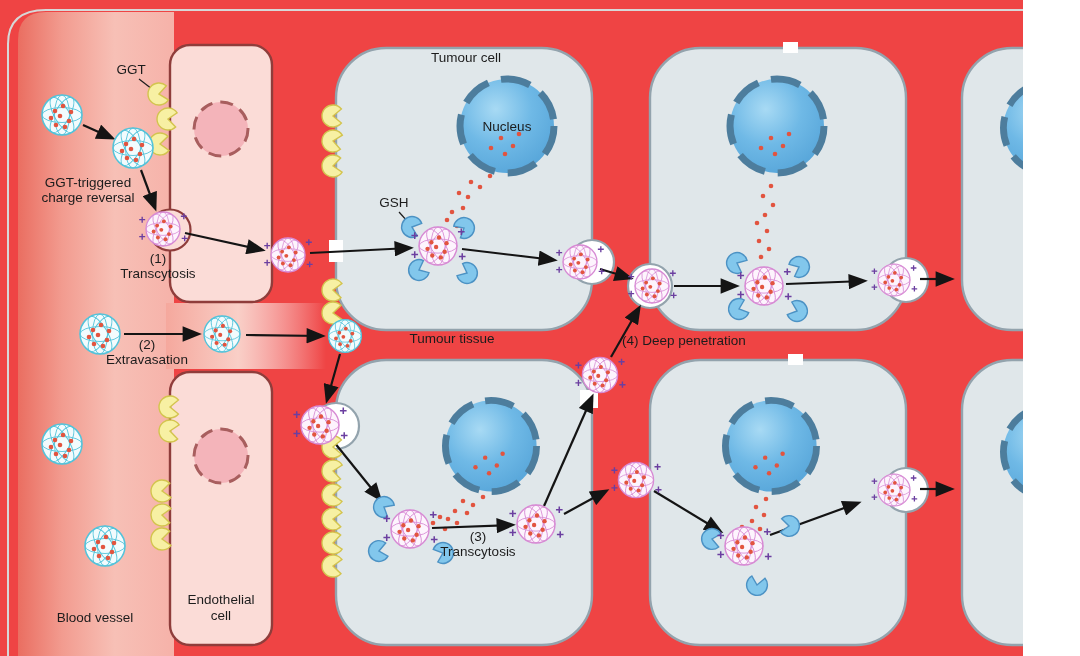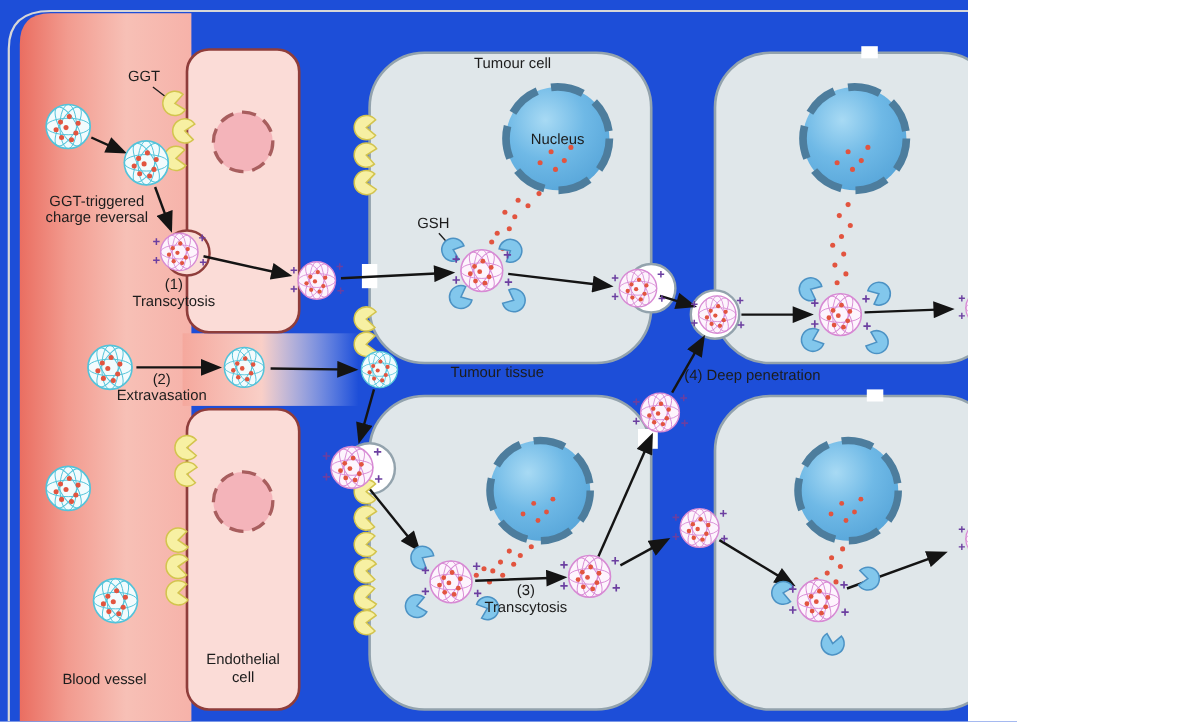--- a/index.html
+++ b/index.html
@@ -1,17 +1,17 @@
 <!DOCTYPE html>
 <html><head>
 <meta charset="utf-8">
 <style>
   *{box-sizing:border-box}
   body{margin:0;background:#ffffff}
-  .stage{position:relative;width:880px;height:656px;background:#1d4ed8;overflow:hidden;font-family:"Liberation Sans",sans-serif}
+  .stage{position:relative;width:1023px;height:656px;background:#ef4444;overflow:hidden;font-family:"Liberation Sans",sans-serif}
   svg{display:block}
   .lbl{font-family:"Liberation Sans",sans-serif;font-size:13.5px;fill:#1c1c1c;text-anchor:middle}
   .lbl-start{text-anchor:start}
   .arrow{stroke:#141414;stroke-width:2.2;fill:none}
   .pointer{stroke:#1c1c1c;stroke-width:1.2;fill:none}
   .frame{fill:none;stroke:#d7d7d7;stroke-width:2}
   .cell-t{fill:#e0e7ea;stroke:#93a3ad;stroke-width:2.4}
   .cell-e{fill:#fbdcd7;stroke:#8f3d3b;stroke-width:2.4}
   .pocket-t{fill:#ffffff;stroke:#93a3ad;stroke-width:2.2}
   .pocket-e{fill:#fbdcd7;stroke:#8f3d3b;stroke-width:2.2}

